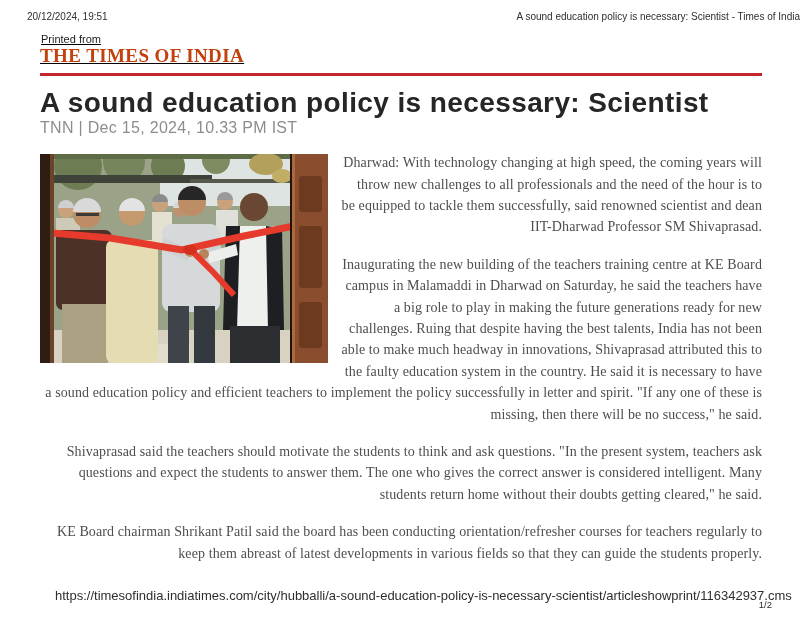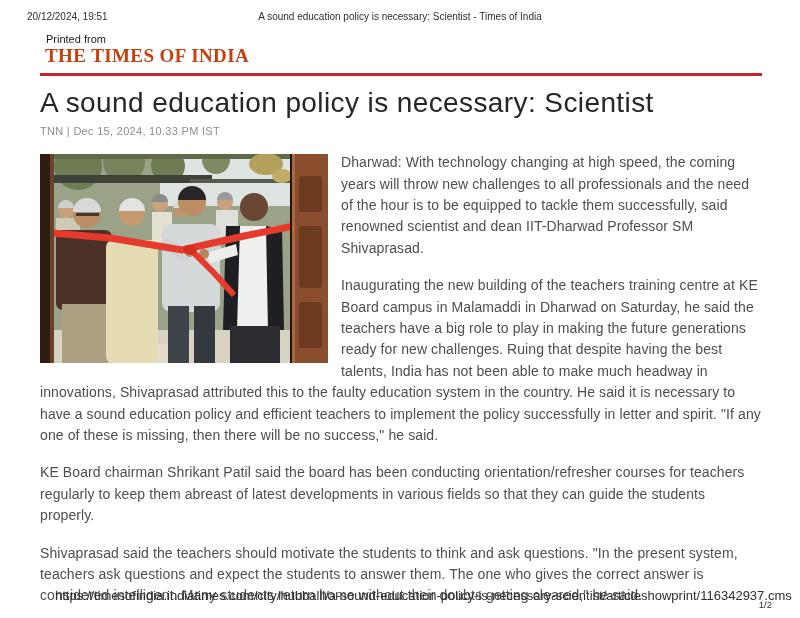--- a/index.html
+++ b/index.html
@@ -3,43 +3,43 @@
 <meta charset="utf-8">
 <style>
   html,body{margin:0;padding:0;}
   body{
     width:800px;height:618px;background:#ffffff;position:relative;
     font-family:"Liberation Sans",sans-serif;overflow:hidden;
     -webkit-font-smoothing:antialiased;
   }
   
   .ph-left{position:absolute;top:11px;left:27px;font-size:10px;color:#2e2e2e;}
-  .ph-center{position:absolute;top:11px;left:0;width:100%;text-align:center;font-size:10px;color:#2e2e2e;}
+  .ph-center{position:absolute;top:11px;left:0;width:100%;text-align:right;font-size:10px;color:#2e2e2e;}
   .pf-left{position:absolute;bottom:15px;left:27px;font-size:13px;color:#2e2e2e;padding-left:28px;}
   .pf-right{position:absolute;bottom:8px;right:28px;font-size:9.5px;color:#2e2e2e;}
 
   .content{position:absolute;left:40px;top:33px;width:722px;}
 
-  .masthead{margin-left:5px;}
+  .masthead{text-decoration:underline;}
   .printed-from{font-size:11px;color:#1c1c1c;margin:0 0 1px 1px;}
   .toi-logo{
     font-family:"Liberation Serif",serif;font-weight:bold;font-size:19px;
     color:#c2410c;letter-spacing:0.4px;line-height:1.05;
   }
   .red-rule{height:3px;margin-top:7px;}
 
   .article-title{
-    font-size:28px;font-weight:400;color:#262626;margin:11px 0 0 0;
+    font-size:28px;font-weight:700;color:#262626;margin:11px 0 0 0;
     letter-spacing:0.4px;line-height:1.15;
   }
-  .byline{margin-top:6px;font-size:11px;color:#8d8d8d;letter-spacing:0.3px;}
+  .byline{margin-top:0;font-size:16px;color:#8d8d8d;letter-spacing:0.3px;}
 
   .body-text{
     margin-top:15px;font-size:14px;line-height:21.4px;color:#4e4e4e;
-    letter-spacing:0.1px;text-align:left;
+    letter-spacing:0.1px;text-align:right;font-family:Liberation Serif, serif;
   }
   .body-text p{margin:0 0 16px 0;}
   .photo{
     float:left;width:288px;height:209px;margin:2px 13px 16px 0;
     display:block;
   }
 </style>
 </head>
 <body>
 
@@ -142,19 +142,19 @@
         <rect x="252" y="0" width="36" height="209" fill="#8a4e2e"></rect>
         <rect x="252" y="0" width="3" height="209" fill="#a96a3f"></rect>
         <rect x="259" y="22" width="23" height="36" rx="3" fill="#6d3a20"></rect>
         <rect x="259" y="72" width="23" height="62" rx="3" fill="#6d3a20"></rect>
         <rect x="259" y="148" width="23" height="46" rx="3" fill="#6d3a20"></rect>
       </g>
     </svg>
 
     <p>Dharwad: With technology changing at high speed, the coming years will throw new challenges to all professionals and the need of the hour is to be equipped to tackle them successfully, said renowned scientist and dean IIT-Dharwad Professor SM Shivaprasad.</p>
     <p>Inaugurating the new building of the teachers training centre at KE Board campus in Malamaddi in Dharwad on Saturday, he said the teachers have a big role to play in making the future generations ready for new challenges. Ruing that despite having the best talents, India has not been able to make much headway in innovations, Shivaprasad attributed this to the faulty education system in the country. He said it is necessary to have a sound education policy and efficient teachers to implement the policy successfully in letter and spirit. "If any one of these is missing, then there will be no success," he said.</p>
+    <p>Shivaprasad said the teachers should motivate the students to think and ask questions. "In the present system, teachers ask questions and expect the students to answer them. The one who gives the correct answer is considered intelligent. Many students return home without their doubts getting cleared," he said.</p>
     <p>KE Board chairman Shrikant Patil said the board has been conducting orientation/refresher courses for teachers regularly to keep them abreast of latest developments in various fields so that they can guide the students properly.</p>
-    <p>Shivaprasad said the teachers should motivate the students to think and ask questions. "In the present system, teachers ask questions and expect the students to answer them. The one who gives the correct answer is considered intelligent. Many students return home without their doubts getting cleared," he said.</p>
   </div>
 </div>
 
 <div class="pf-left">https://timesofindia.indiatimes.com/city/hubballi/a-sound-education-policy-is-necessary-scientist/articleshowprint/116342937.cms</div>
 <div class="pf-right">1/2</div>
 
 </body></html>

